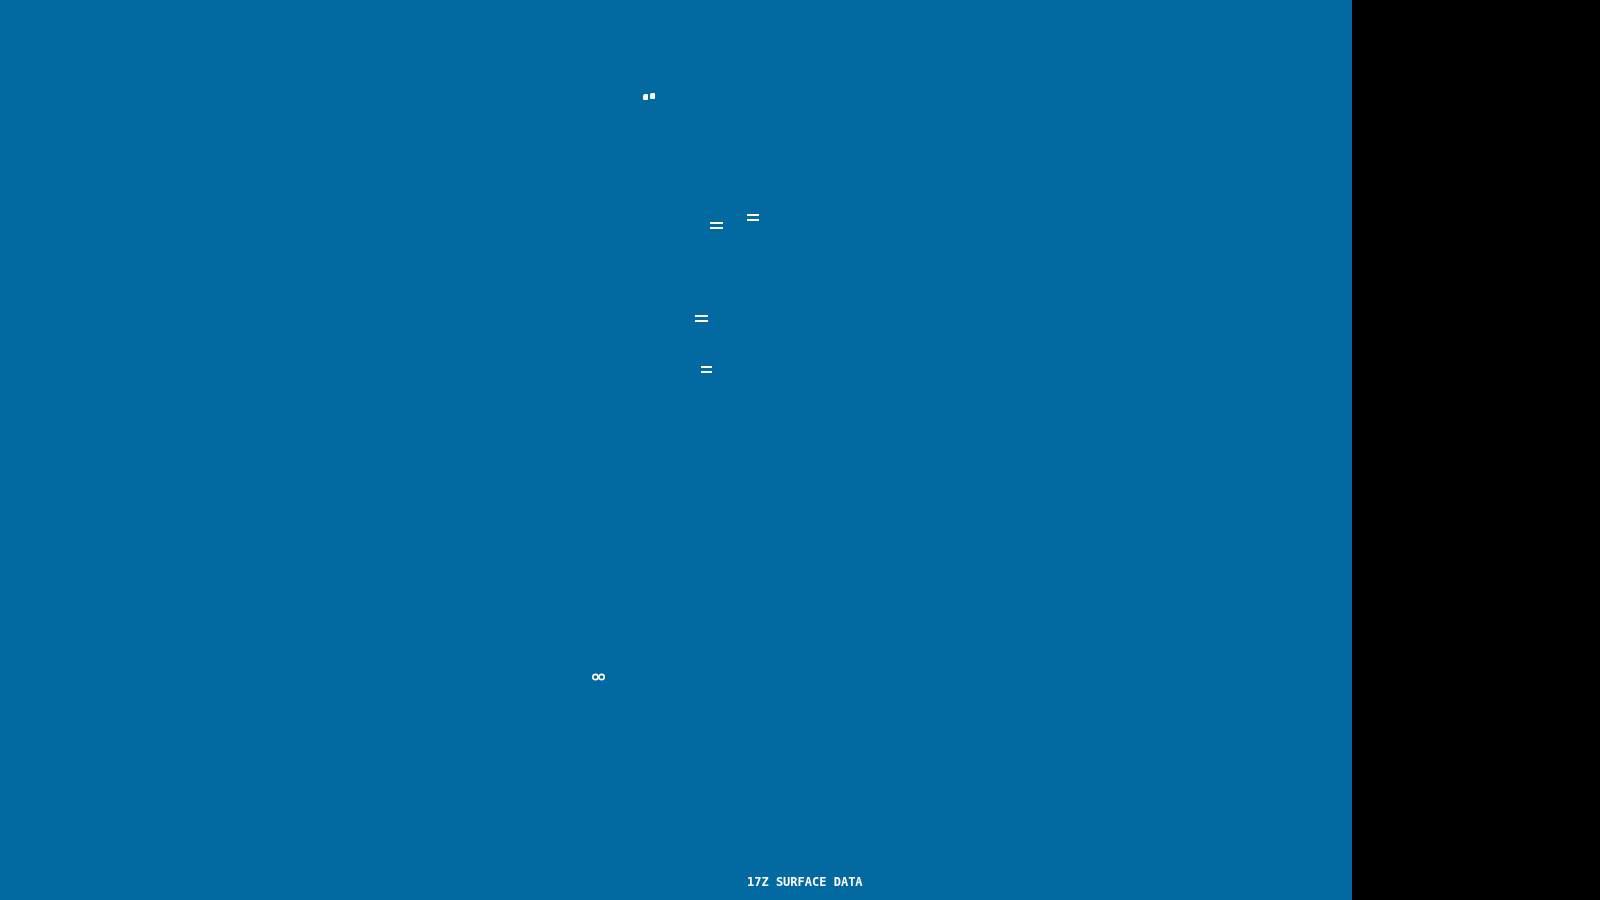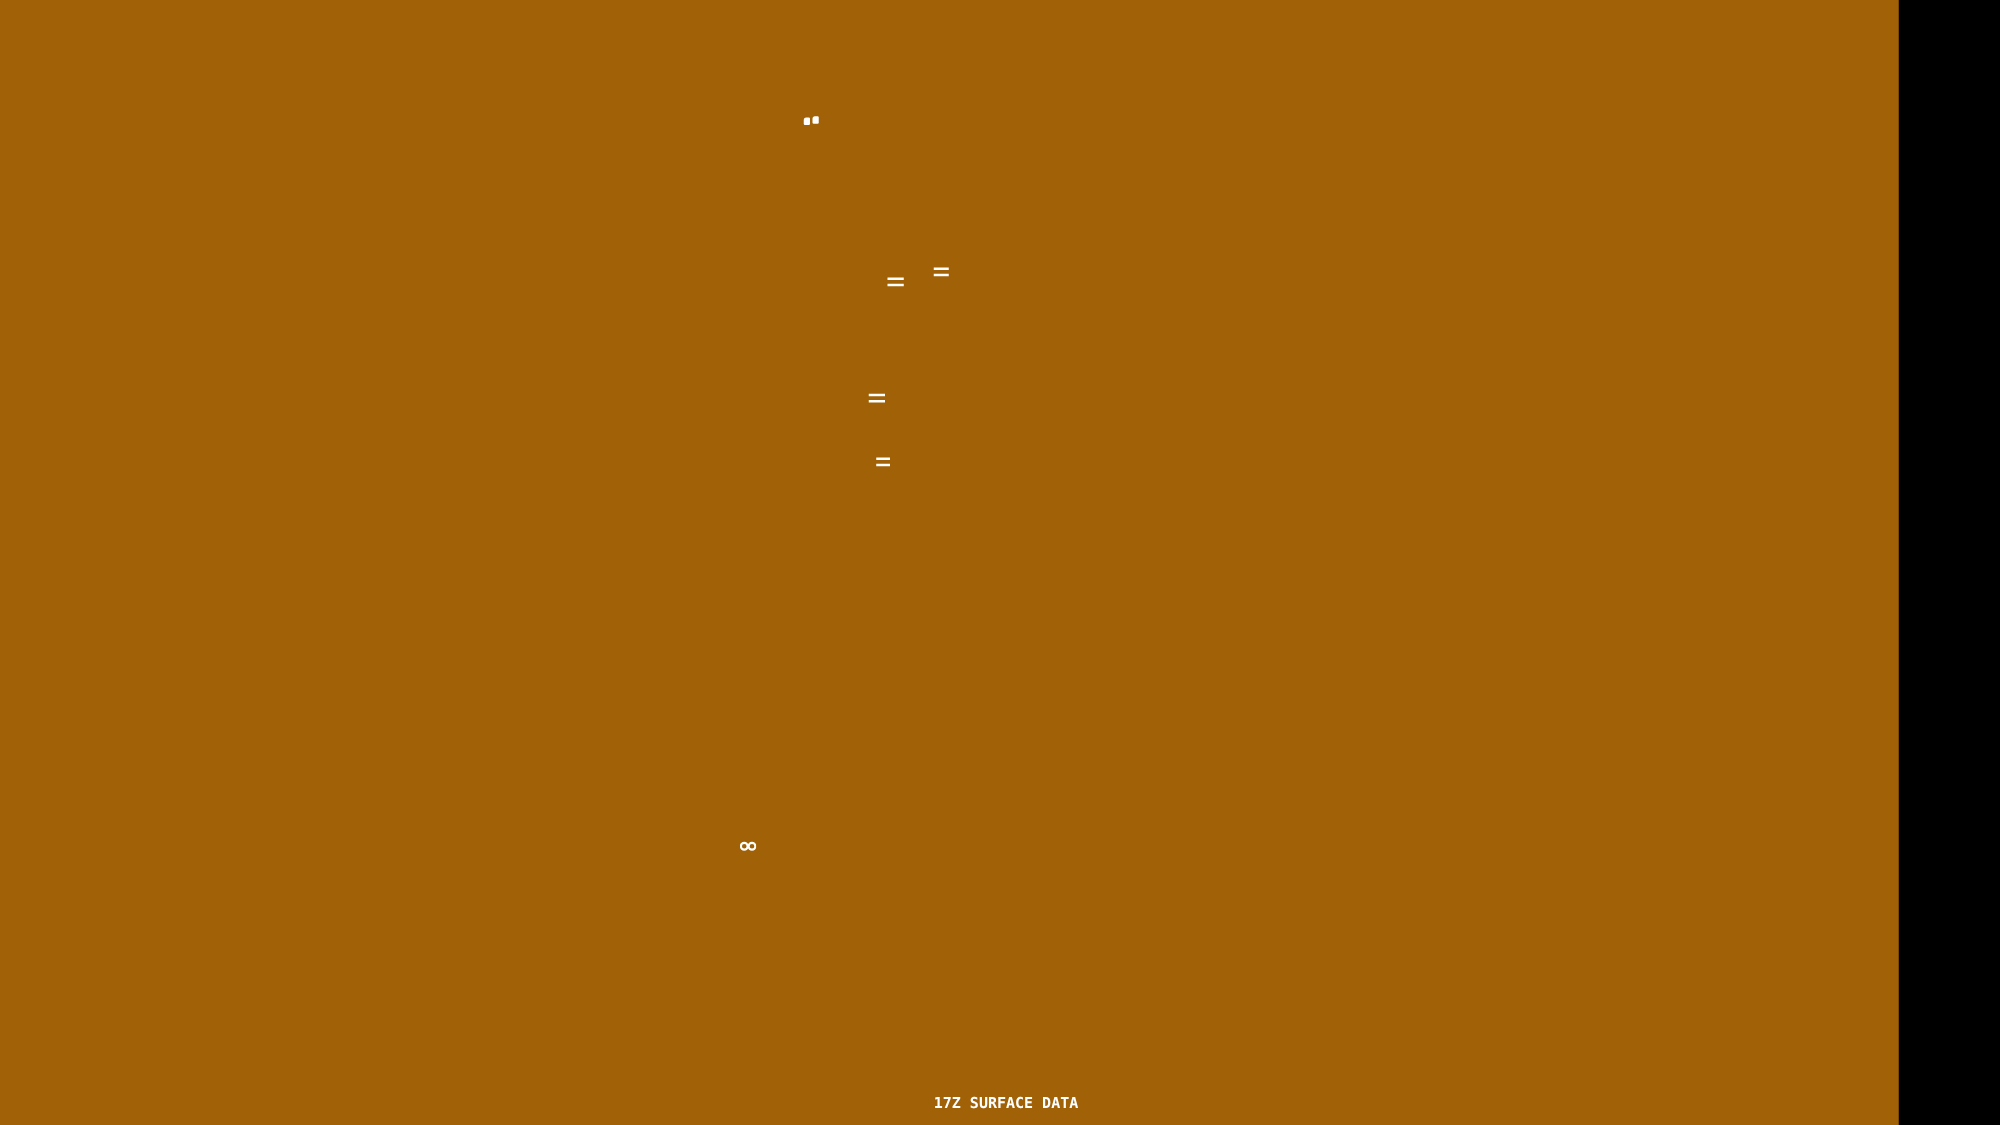--- a/index.html
+++ b/index.html
@@ -2,23 +2,23 @@
 <html><head>
 <meta charset="utf-8">
 <style>
   html, body {
     margin: 0;
     padding: 0;
     background: #000000;
   }
   #screen {
     position: relative;
-    width: 1519px;
+    width: 1352px;
     height: 900px;
-    background: #a16207;
+    background: #0369a1;
     overflow: hidden;
     font-family: "DejaVu Sans Mono", monospace;
   }
   #symbol-layer {
     position: absolute;
     inset: 0;
   }
   .sym {
     position: absolute;
   }

